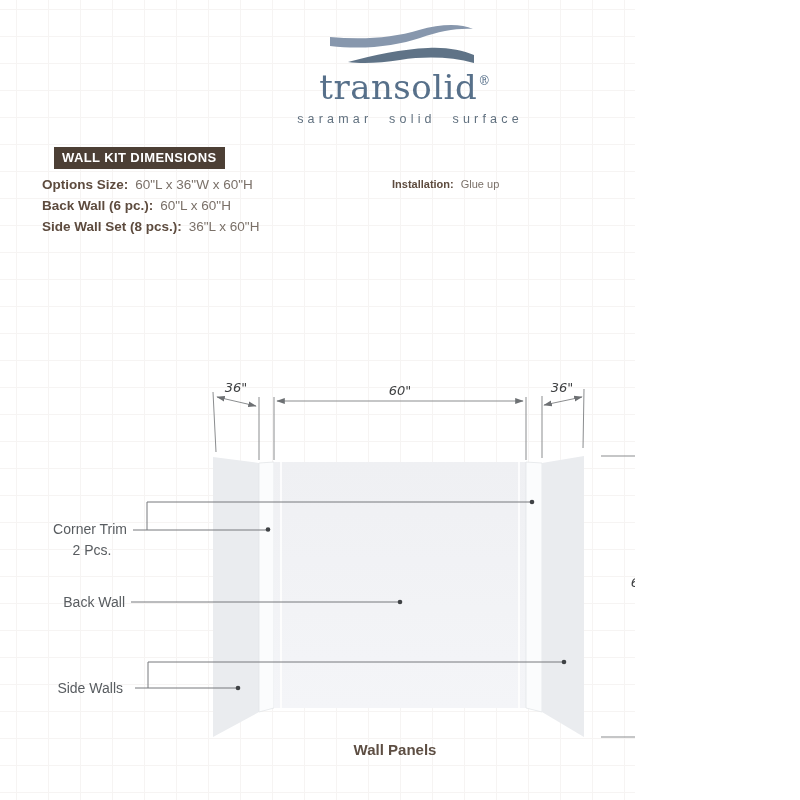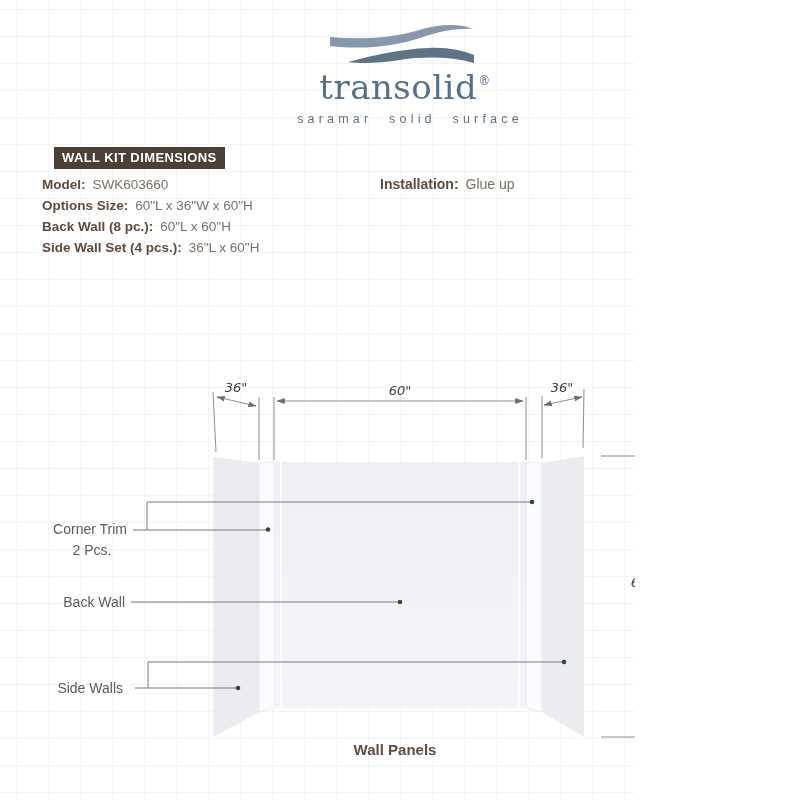--- a/index.html
+++ b/index.html
@@ -18,21 +18,21 @@
   .brand-line{position:absolute;left:300px;top:62px;width:210px;text-align:center;
     font-family:"DejaVu Serif",serif;font-size:34px;line-height:38px;color:#57708a;letter-spacing:.5px;}
   .brand-line .reg{font-size:12px;vertical-align:14px;margin-left:1px;}
   .tagline{position:absolute;left:280px;top:102px;width:260px;text-align:center;
     font-size:12.5px;color:#60707f;letter-spacing:4.2px;word-spacing:9px;margin-top:10px;}
   
   .kit-title{position:absolute;left:40px;top:147px;background:#4c3f35;color:#ffffff;
     font-weight:bold;font-size:13px;letter-spacing:.4px;padding:3px 8px 4px 8px;margin-left:14px;}
   
   .spec-left{position:absolute;left:42px;top:174px;width:330px;font-size:13.5px;line-height:21px;}
-  .spec-right{position:absolute;left:380px;top:174px;width:298px;font-size:14px;line-height:21px;}
+  .spec-right{position:absolute;left:392px;top:174px;width:298px;font-size:11px;line-height:21px;}
   .spec-label{font-weight:bold;color:#5d4b3e;margin-right:7px;}
   .spec-value{color:#7a7068;}
   
   .diagram{position:absolute;left:0;top:370px;}
   .dim-text{font-family:"DejaVu Sans",sans-serif;font-style:italic;font-size:13px;fill:#3f4143;}
   .lbl-text{font-family:"Liberation Sans",sans-serif;font-size:14px;fill:#585c60;}
   .caption-text{font-family:"Liberation Sans",sans-serif;font-size:15px;font-weight:bold;fill:#5d4e43;}
   .dimline{stroke:#8b8d8f;stroke-width:1;fill:none;}
   .leader{stroke:#76797c;stroke-width:1;fill:none;}
 </style>
@@ -49,30 +49,27 @@
     <div class="brand-line">
       <span>transolid</span><span class="reg">®</span>
     </div>
     <div class="tagline">saramar solid surface</div>
   </div>
 
   <div class="kit-title">WALL KIT DIMENSIONS</div>
 
   <div class="spec-left">
     <div class="spec-row">
-      <span class="spec-label">Model:</span><span class="spec-value">SWK603660</span>
-    </div>
-    <div class="spec-row">
       <span class="spec-label">Options Size:</span><span class="spec-value">60"L x 36"W x 60"H</span>
     </div>
     <div class="spec-row">
-      <span class="spec-label">Back Wall (8 pc.):</span><span class="spec-value">60"L x 60"H</span>
+      <span class="spec-label">Back Wall (6 pc.):</span><span class="spec-value">60"L x 60"H</span>
     </div>
     <div class="spec-row">
-      <span class="spec-label">Side Wall Set (4 pcs.):</span><span class="spec-value">36"L x 60"H</span>
+      <span class="spec-label">Side Wall Set (8 pcs.):</span><span class="spec-value">36"L x 60"H</span>
     </div>
   </div>
 
   <div class="spec-right">
     <div class="spec-row">
       <span class="spec-label">Installation:</span><span class="spec-value">Glue up</span>
     </div>
   </div>
 
   <svg class="diagram" width="800" height="430" viewBox="0 0 800 430">

